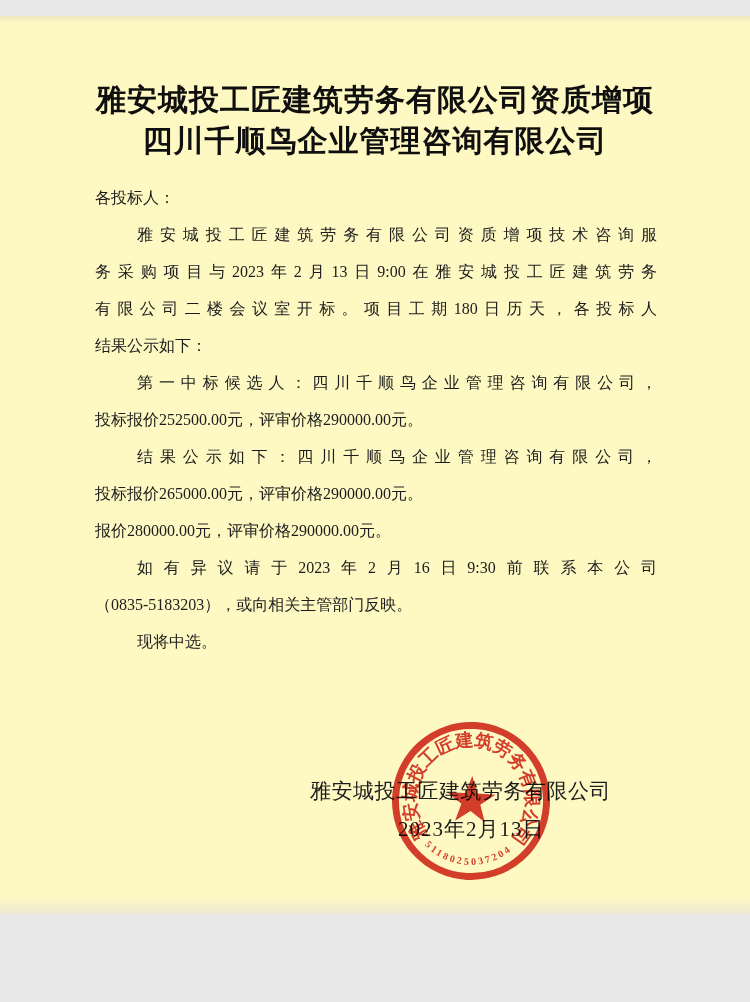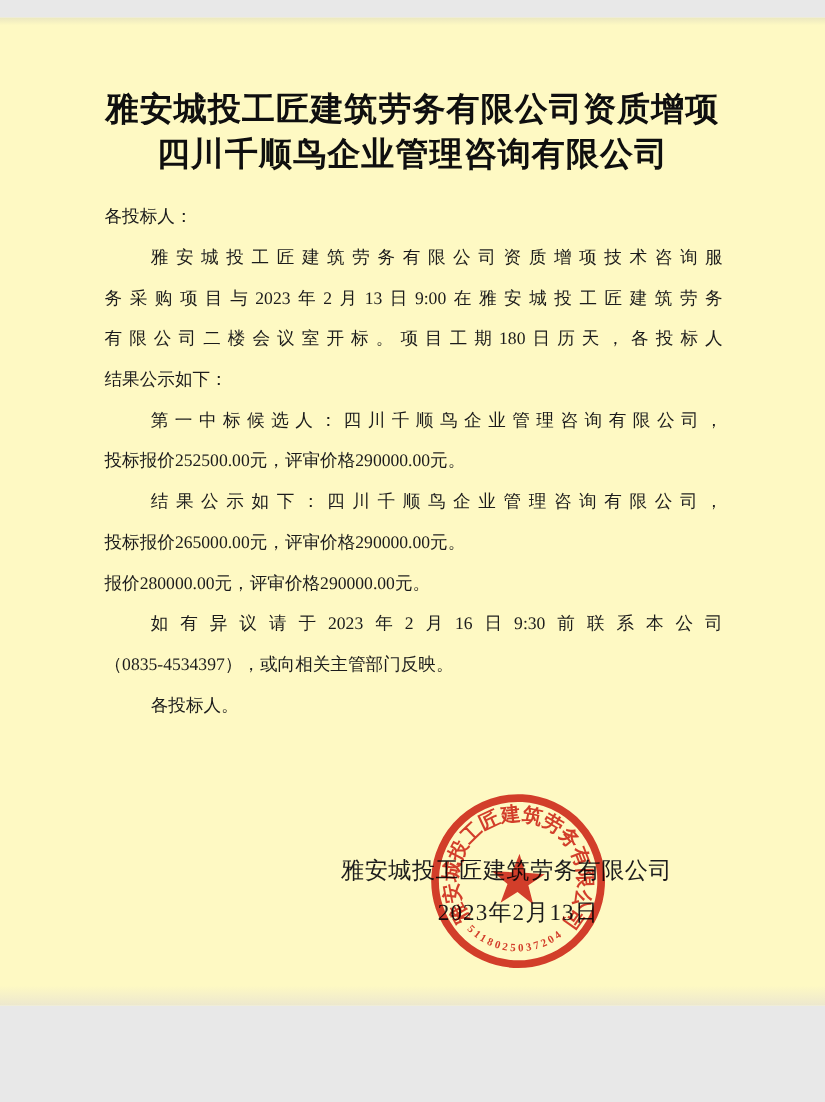--- a/index.html
+++ b/index.html
@@ -73,22 +73,22 @@
       <div class="doc-line justify indent">雅安城投工匠建筑劳务有限公司资质增项技术咨询服</div>
       <div class="doc-line justify">务采购项目与2023年2月13日9:00在雅安城投工匠建筑劳务</div>
       <div class="doc-line justify">有限公司二楼会议室开标。项目工期180日历天，各投标人</div>
       <div class="doc-line">结果公示如下：</div>
       <div class="doc-line justify indent">第一中标候选人：四川千顺鸟企业管理咨询有限公司，</div>
       <div class="doc-line">投标报价252500.00元，评审价格290000.00元。</div>
       <div class="doc-line justify indent">结果公示如下：四川千顺鸟企业管理咨询有限公司，</div>
       <div class="doc-line">投标报价265000.00元，评审价格290000.00元。</div>
       <div class="doc-line">报价280000.00元，评审价格290000.00元。</div>
       <div class="doc-line justify indent">如有异议请于2023年2月16日9:30前联系本公司</div>
-      <div class="doc-line">（0835-4534397），或向相关主管部门反映。</div>
-      <div class="doc-line indent">各投标人。</div>
+      <div class="doc-line">（0835-5183203），或向相关主管部门反映。</div>
+      <div class="doc-line indent">现将中选。</div>
     </div>
 
   <div class="sig-company">雅安城投工匠建筑劳务有限公司</div>
   <div class="sig-date">2023年2月13日</div>
 
   <svg class="seal" viewBox="0 0 170 170" aria-hidden="true">
     <circle cx="85" cy="85" r="75.5" fill="none" stroke="#cf2a21" stroke-width="7"></circle>
     <polygon points="85,60 90.9,77.2 109.0,77.4 94.5,88.2 99.9,105.5 85,95.0 70.1,105.5 75.5,88.2 61.0,77.4 79.1,77.2" fill="#cf2a21"></polygon>
     <defs>
       <path id="sealTopArc" d="M 46.1 123.9 A 55 55 0 1 1 123.9 123.9" fill="none"></path>

